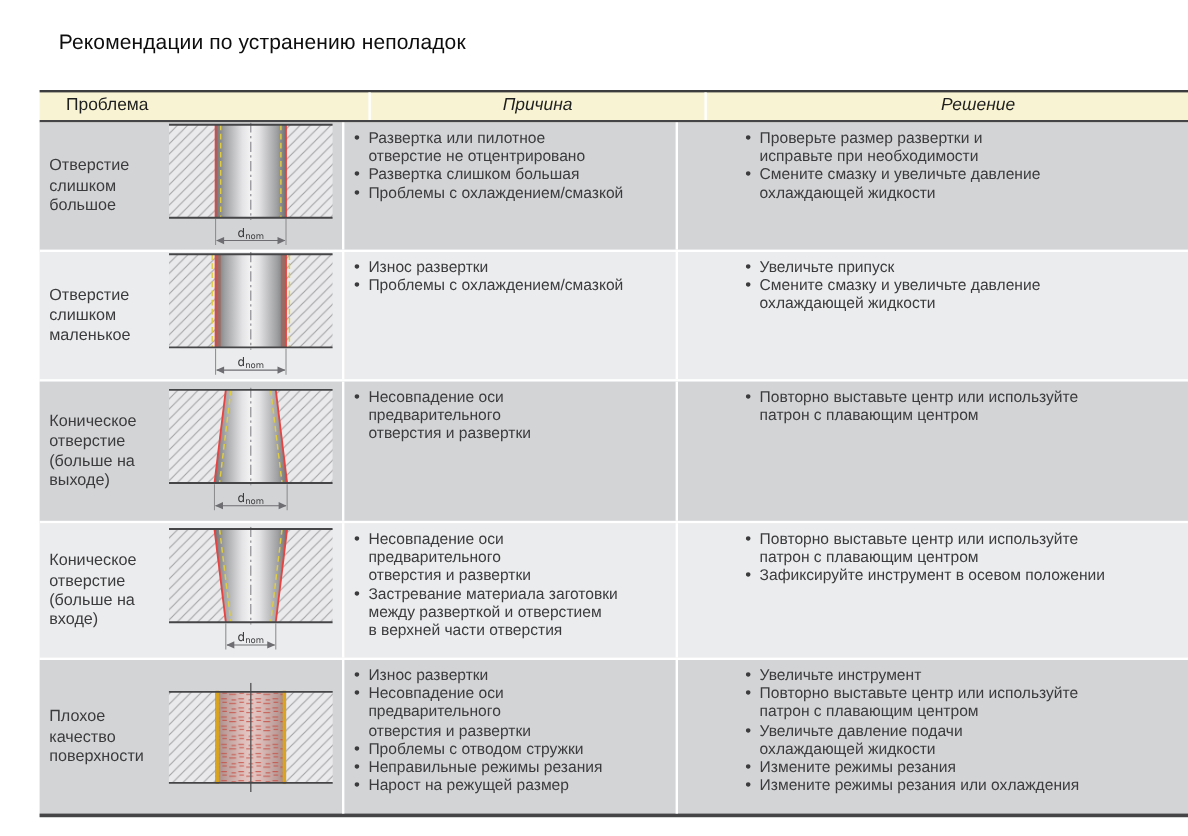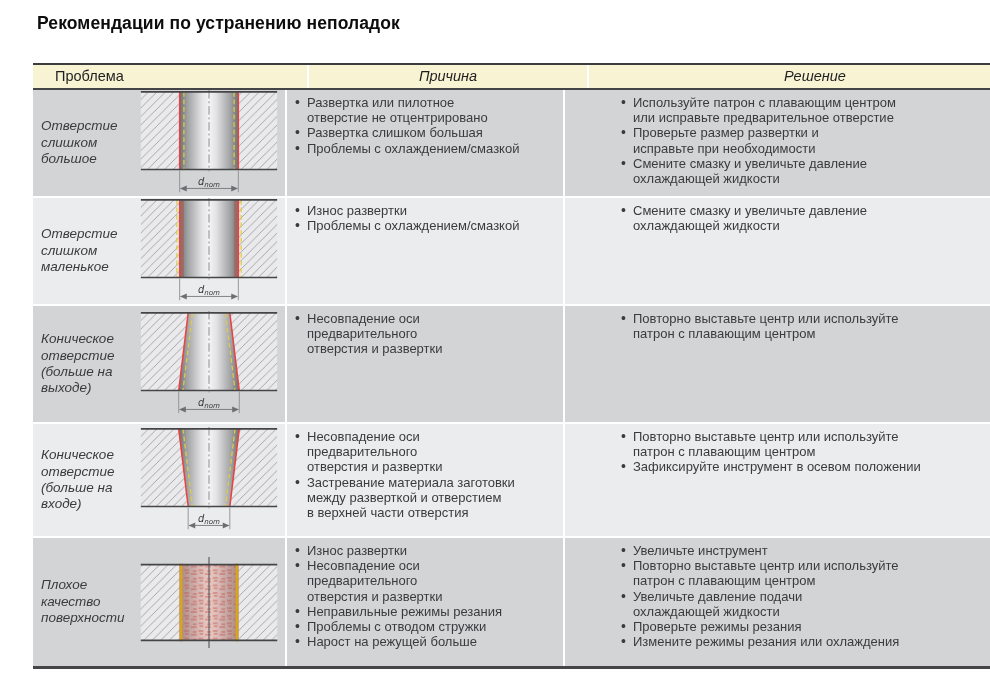--- a/index.html
+++ b/index.html
@@ -1,30 +1,30 @@
 <!DOCTYPE html>
 <html><head>
 <meta charset="utf-8">
 <style>
   html,body{margin:0;padding:0;background:#ffffff;width:990px;height:697px;overflow:hidden;}
   body{font-family:"Liberation Sans","DejaVu Sans",sans-serif;-webkit-font-smoothing:antialiased;}
   .page{padding:9px 33px 0 33px;}
-  .title{font-size:17.5px;font-weight:bold;color:#0d0d0d;margin:4px;letter-spacing:.1px;}
+  .title{font-size:17.5px;font-weight:normal;color:#0d0d0d;margin:16px;letter-spacing:.1px;}
   .table{margin-top:29px;width:960px;}
   .thead{display:flex;border-top:2px solid #3c3c3e;border-bottom:2px solid #454547;}
   .th{font-size:14.5px;font-weight:500;color:#1f1f1f;padding:3px 0 4px 0;line-height:16px;}
   .cell{box-sizing:border-box;}
   .col-p{width:252px;flex:0 0 252px;}
   .col-c{width:278px;flex:0 0 278px;border-left:2px solid #ffffff;}
   .col-s{flex:1;border-left:2px solid #ffffff;padding-left:48px;}
   .th.col-p{text-align:left;padding-left:22px;}
   .th.col-c,.th.col-s{text-align:center;font-style:italic;}
   .row{display:flex;border-bottom:2px solid #ffffff;}
   .row:last-child{border-bottom:3px solid #454547;}
-  .row .col-p{display:flex;align-items:center;font-style:italic;}
+  .row .col-p{display:flex;align-items:center;}
   .plabel{flex:0 0 100px;box-sizing:border-box;padding-left:8px;font-size:13.5px;line-height:1.22;color:#3b3b3d;}
   .diag{flex:0 0 152px;display:flex;justify-content:center;}
   .blist{list-style:none;margin:0;padding:5px 6px 4px 7px;}
   .blist li{position:relative;padding-left:13px;font-size:13px;line-height:1.17;color:#3b3b3d;white-space:pre-line;}
   .blist li::before{content:"\2022";position:absolute;left:1px;top:-1px;font-size:14px;color:#3b3b3d;}
 </style>
 </head>
 <body>
 
 <div class="page">
@@ -78,22 +78,20 @@
     <div class="cell col-c">
       <ul class="blist">
               <li>Развертка или пилотное
 отверстие не отцентрировано</li>
               <li>Развертка слишком большая</li>
               <li>Проблемы с охлаждением/смазкой</li>
             </ul>
     </div>
     <div class="cell col-s">
       <ul class="blist">
-              <li>Используйте патрон с плавающим центром
-или исправьте предварительное отверстие</li>
               <li>Проверьте размер развертки и
 исправьте при необходимости</li>
               <li>Смените смазку и увеличьте давление
 охлаждающей жидкости</li>
             </ul>
     </div>
   </div>
         <div class="row" style="background-color: rgb(235, 236, 237); min-height: 103px;">
     <div class="cell col-p">
       <div class="plabel">Отверстие слишком маленькое</div>
@@ -135,20 +133,21 @@
             </div>
     </div>
     <div class="cell col-c">
       <ul class="blist">
               <li>Износ развертки</li>
               <li>Проблемы с охлаждением/смазкой</li>
             </ul>
     </div>
     <div class="cell col-s">
       <ul class="blist">
+              <li>Увеличьте припуск</li>
               <li>Смените смазку и увеличьте давление
 охлаждающей жидкости</li>
             </ul>
     </div>
   </div>
         <div class="row" style="background-color: rgb(211, 212, 214); min-height: 116px;">
     <div class="cell col-p">
       <div class="plabel">Коническое отверстие (больше на выходе)</div>
       <div class="diag">
               <svg width="152" height="106" viewBox="0 0 160 112">
@@ -289,32 +288,32 @@
                 <line x1="8" y1="88" x2="152" y2="88" stroke="#454547" stroke-width="1.7"></line>
               </svg>
             </div>
     </div>
     <div class="cell col-c">
       <ul class="blist">
               <li>Износ развертки</li>
               <li>Несовпадение оси
 предварительного
 отверстия и развертки</li>
+              <li>Проблемы с отводом стружки</li>
               <li>Неправильные режимы резания</li>
-              <li>Проблемы с отводом стружки</li>
-              <li>Нарост на режущей больше</li>
+              <li>Нарост на режущей размер</li>
             </ul>
     </div>
     <div class="cell col-s">
       <ul class="blist">
               <li>Увеличьте инструмент</li>
               <li>Повторно выставьте центр или используйте
 патрон с плавающим центром</li>
               <li>Увеличьте давление подачи
 охлаждающей жидкости</li>
-              <li>Проверьте режимы резания</li>
+              <li>Измените режимы резания</li>
               <li>Измените режимы резания или охлаждения</li>
             </ul>
     </div>
   </div>
       </div>
   </div>
 </div>
 
 </body></html>

